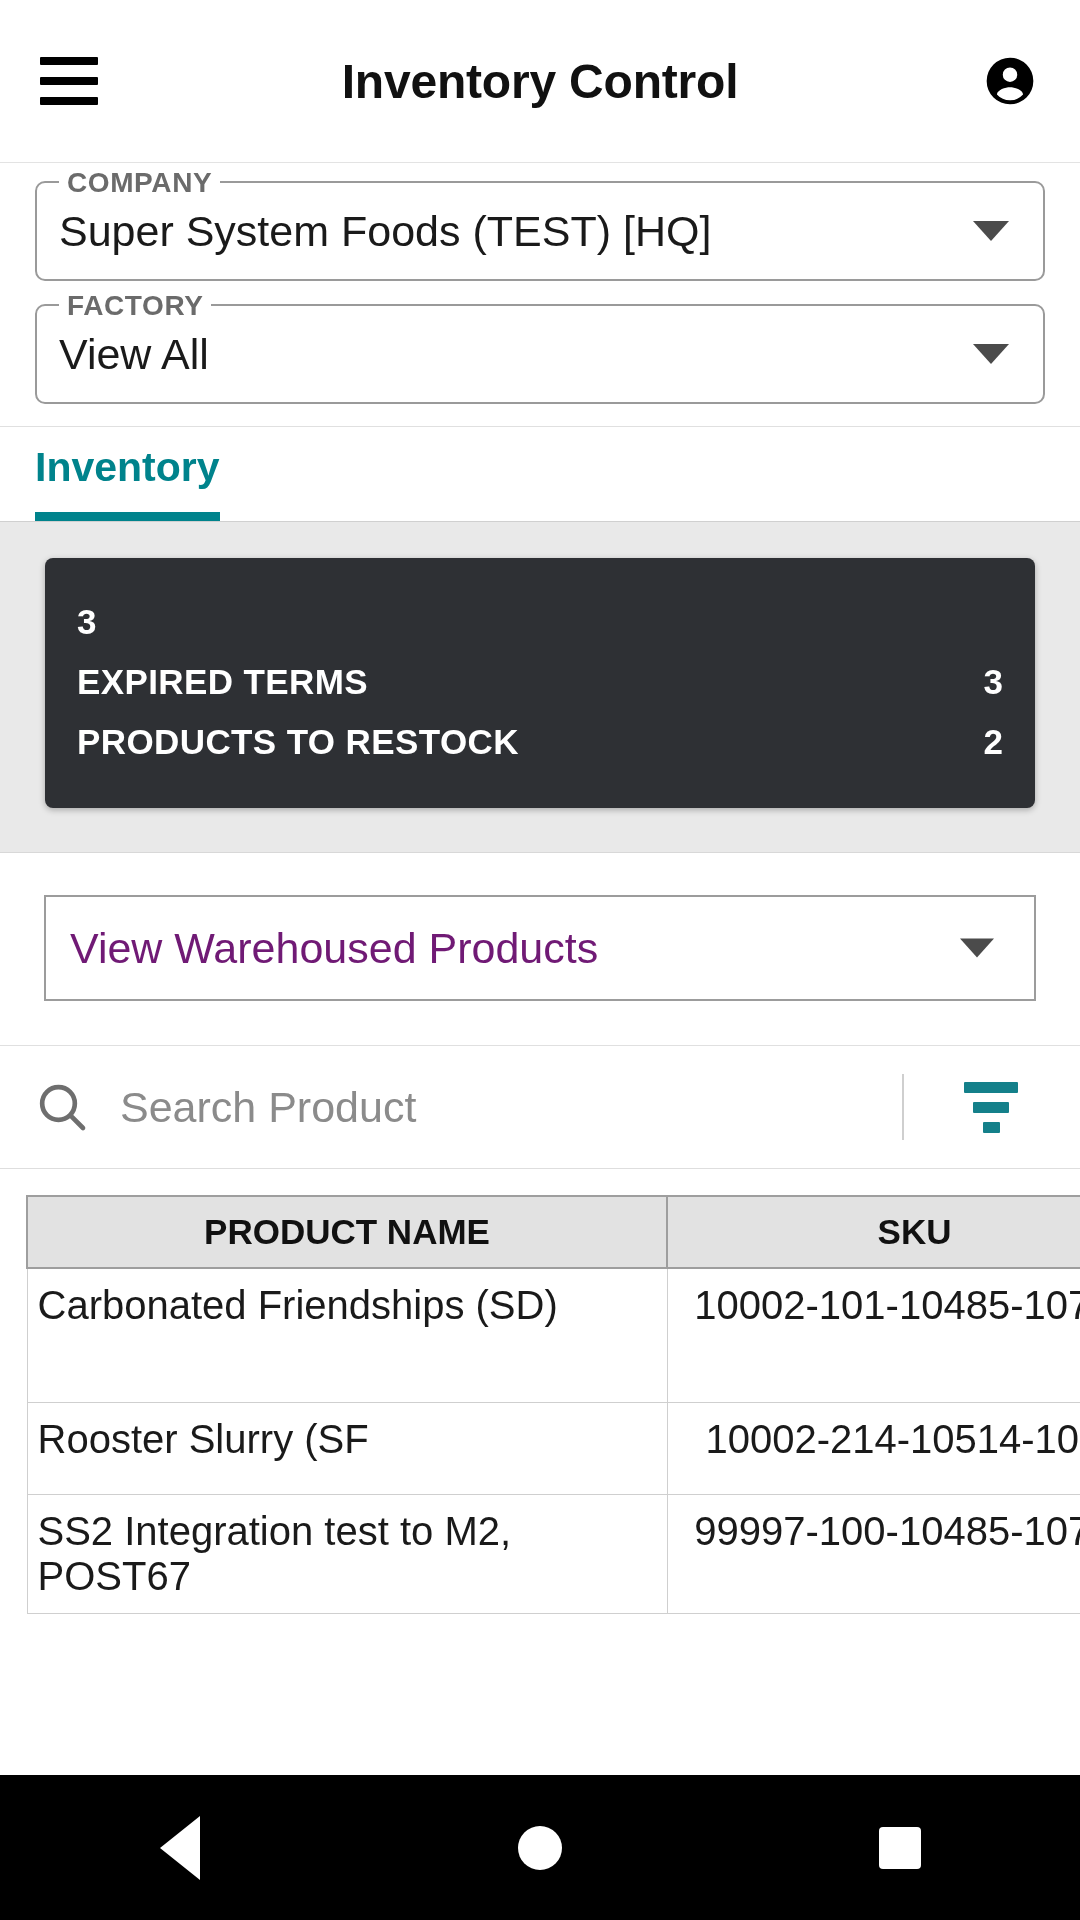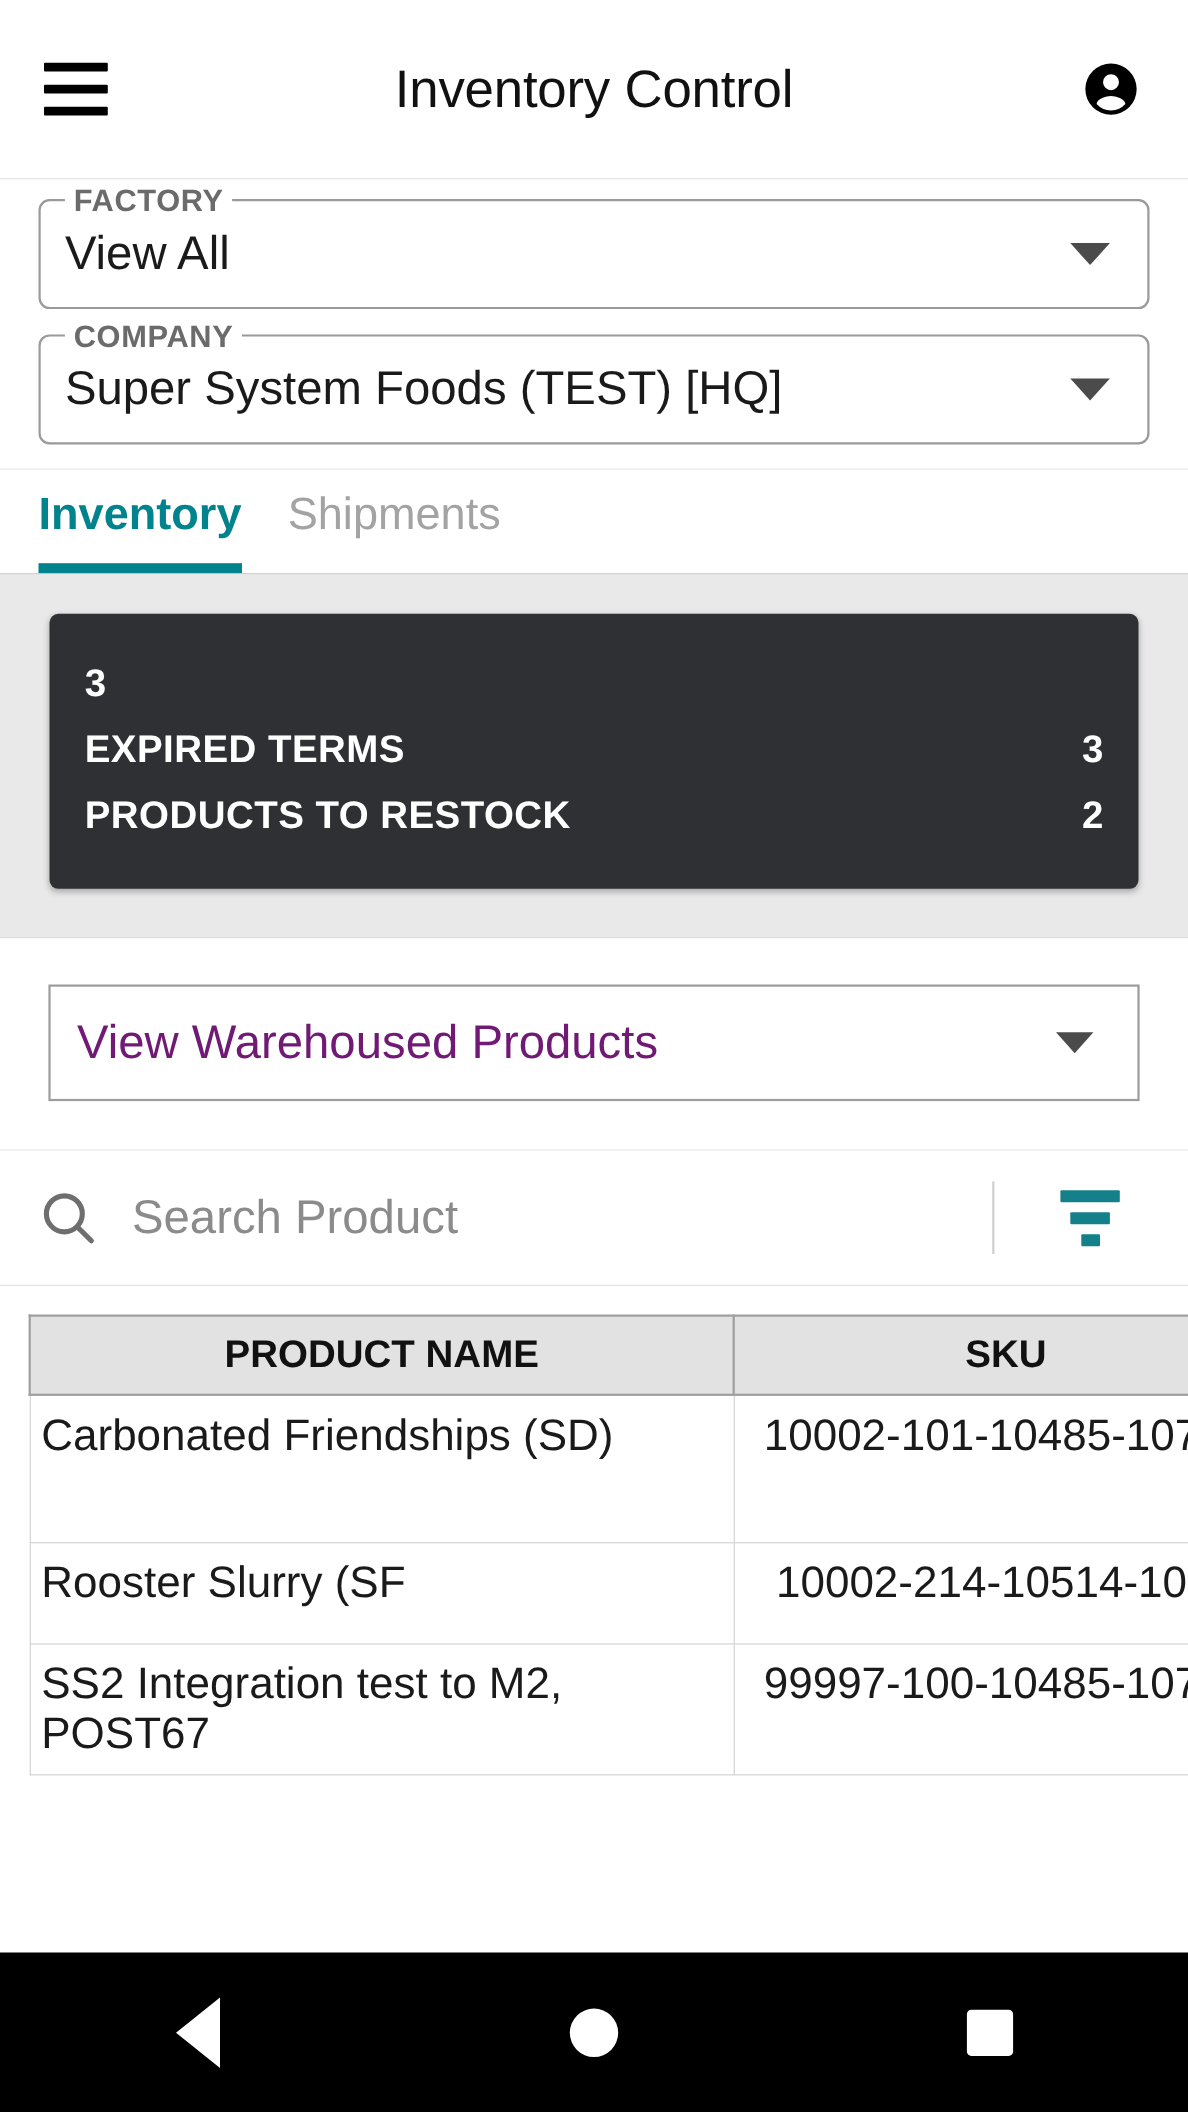--- a/index.html
+++ b/index.html
@@ -17,21 +17,21 @@
     display:flex; align-items:center; background:#fff;
     border-bottom:1px solid #e3e3e3;
   }
   .menu-btn {
     position:absolute; left:40px; top:50%; transform:translateY(-50%);
     width:58px; height:48px; display:flex; flex-direction:column;
     justify-content:center; gap:12px; cursor:pointer;
   }
   .menu-btn span { display:block; width:58px; height:8px; background:#000; border-radius:1px; }
   .appbar-title {
-    width:100%; text-align:center; font-size:48px; font-weight:normal;
+    width:100%; text-align:center; font-size:48px; font-weight:bold;
     color:#111; letter-spacing:-0.2px;
   }
   .account-btn {
     position:absolute; right:42px; top:50%; transform:translateY(-50%);
     width:56px; height:56px; cursor:pointer;
   }
 
   
   .selectors { background:#fff; padding:18px 35px 22px 35px; border-bottom:1px solid #e0e0e0; }
   .field {
@@ -138,38 +138,35 @@
     <div class="appbar-title">Inventory Control</div>
     <div class="account-btn">
       <svg width="56" height="56" viewBox="0 0 24 24" aria-hidden="true">
         <path fill="#000" d="M12 2a10 10 0 1 0 0 20 10 10 0 0 0 0-20zm0 4.2a3.1 3.1 0 1 1 0 6.2 3.1 3.1 0 0 1 0-6.2zm0 14.1a7.5 7.5 0 0 1-5.6-2.5c.1-2 3.7-3.1 5.6-3.1s5.5 1.1 5.6 3.1A7.5 7.5 0 0 1 12 20.3z"></path>
       </svg>
     </div>
   </div>
 
   <div class="selectors">
     <div class="field">
+      <div class="field-label">COMPANY</div>
+      <div class="field-value">Super System Foods (TEST) [HQ]</div>
+      <div class="caret"></div>
+    </div>
+    <div class="field">
       <div class="field-label">FACTORY</div>
       <div class="field-value">View All</div>
-      <div class="caret"></div>
-    </div>
-    <div class="field">
-      <div class="field-label">COMPANY</div>
-      <div class="field-value">Super System Foods (TEST) [HQ]</div>
       <div class="caret"></div>
     </div>
   </div>
 
   <div class="tabs">
     <div class="tab active">
       <span>Inventory</span>
       <span class="tab-indicator"></span>
-    </div>
-    <div class="tab inactive">
-      <span>Shipments</span>
     </div>
   </div>
 
   <div class="summary-wrap">
     <div class="summary-card">
       <div class="stat-row">
         <span class="stat-value">3</span>
       </div>
       <div class="stat-row">
         <span class="stat-label">EXPIRED TERMS</span>

